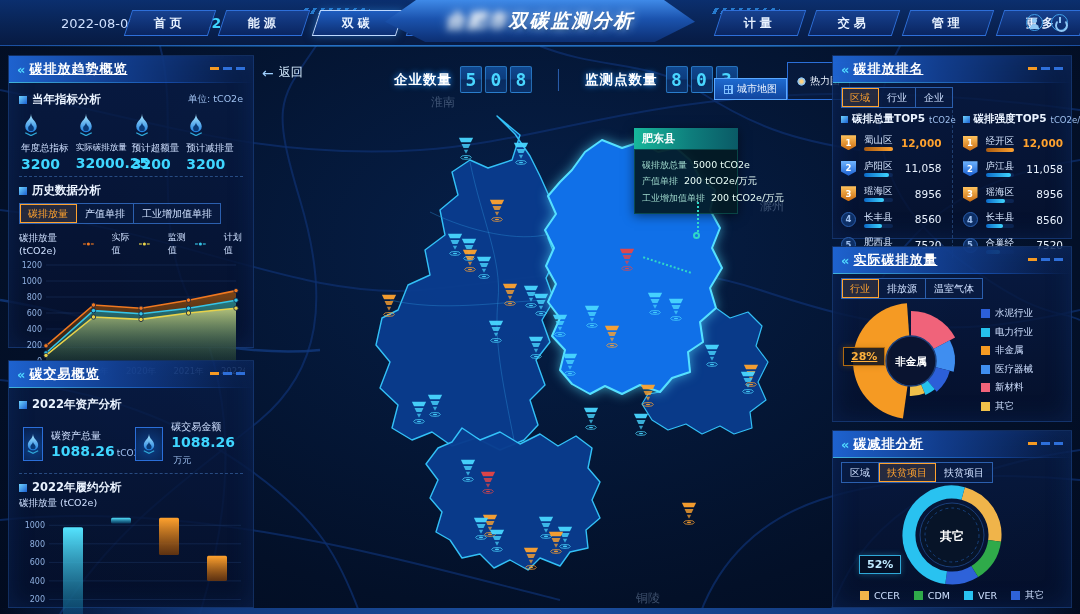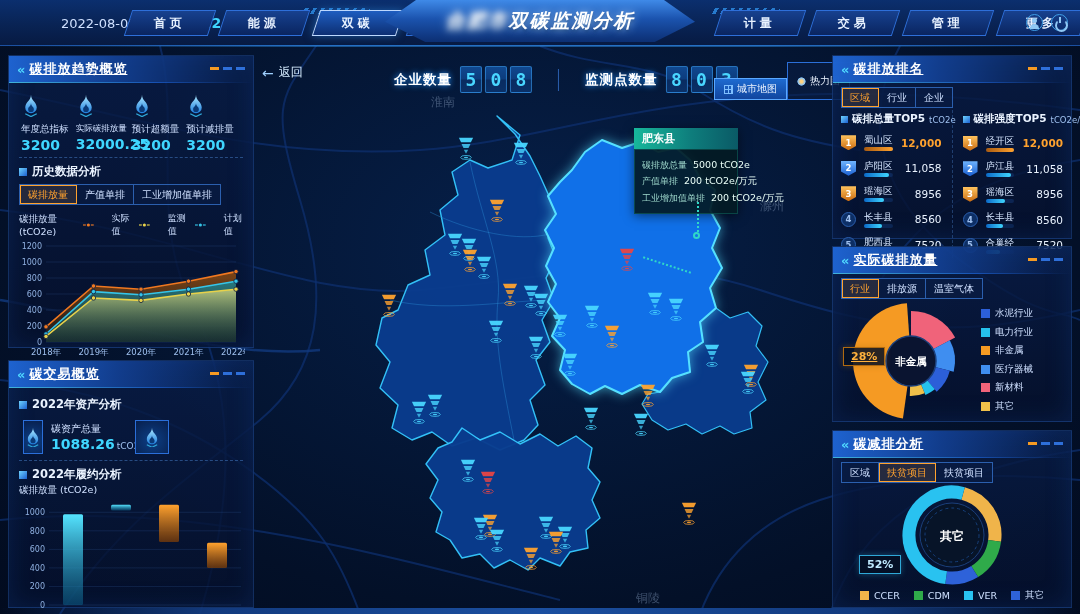--- a/index.html
+++ b/index.html
@@ -333,20 +333,24 @@
     <div class="p-hdr">
       <span class="chev">«</span>
       <span class="p-title">碳排放趋势概览</span>
       <span class="dashes">
           <i style="background:#f59a23"></i>
           <i style="background:#2e6fd9"></i>
           <i style="background:#2e6fd9"></i>
         </span>
     </div>
     <div class="p-body">
+      <div class="sec-row">
+        <span class="sec-label">当年指标分析</span>
+        <span class="unit-note">单位: tCO2e</span>
+      </div>
       <div class="metrics" id="ln-metrics">
           <div class="metric"><svg width="20" height="23" viewBox="0 0 24 28">
   <defs>
                 <linearGradient id="fg20" x1="0" y1="0" x2="0" y2="1">
     <stop offset="0" stop-color="#aeeaff"></stop>
                   <stop offset="1" stop-color="#1e7fe0"></stop>
                 </linearGradient>
               </defs>
   <path d="M12 1 C12 8 5 10 5 16.5 a7 7 0 0 0 14 0 C19 10 12 8 12 1 Z" fill="url(#fg20)"></path>
   <path d="M12 11 C12 15 8.5 15.5 8.5 18.5 a3.5 3.5 0 0 0 7 0 C15.5 15.5 12 15 12 11 Z" fill="#0a3a78"></path>
@@ -524,20 +528,24 @@
                   <linearGradient id="fg18" x1="0" y1="0" x2="0" y2="1">
     <stop offset="0" stop-color="#aeeaff"></stop>
                     <stop offset="1" stop-color="#1e7fe0"></stop>
                   </linearGradient>
                 </defs>
   <path d="M12 1 C12 8 5 10 5 16.5 a7 7 0 0 0 14 0 C19 10 12 8 12 1 Z" fill="url(#fg18)"></path>
   <path d="M12 11 C12 15 8.5 15.5 8.5 18.5 a3.5 3.5 0 0 0 7 0 C15.5 15.5 12 15 12 11 Z" fill="#0a3a78"></path>
   <path d="M5 24 L12 27.5 L19 24" fill="none" stroke="#2fa8d8" stroke-width="1.6"></path>
               </svg>
             </div>
+            <div>
+              <div class="t-label">碳交易金额</div>
+              <div class="t-value"><span>1088.26</span><span class="t-unit">万元</span></div>
+            </div>
           </div>
         </div>
       <div class="dotted-div"></div>
       <div class="sec-row">
           <span class="sec-label">2022年履约分析</span>
         </div>
       <div class="chart-head" style="margin-top:0;">
         <span class="axis-title">碳排放量 (tCO2e)</span>
       </div>
       <svg id="wf-chart" width="226" height="132" viewBox="0 0 226 132">

